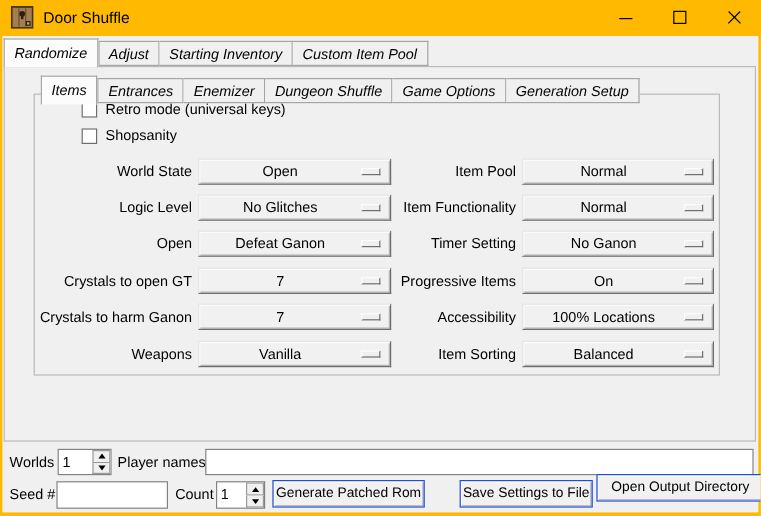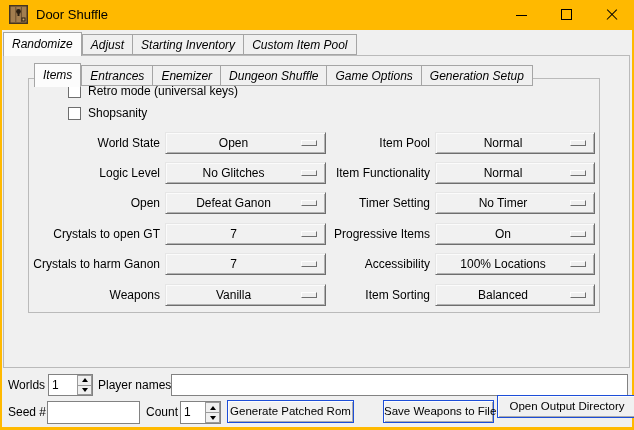--- a/index.html
+++ b/index.html
@@ -151,21 +151,21 @@
   </div>
 
   <div class="opt-row" style="top:192px">
     <div class="opt-label lbl-l">Open</div>
     <div class="opt-menu menu-l">
       <span class="opt-value">Defeat Ganon</span>
       <span class="menu-indicator"></span>
     </div>
     <div class="opt-label lbl-r">Timer Setting</div>
     <div class="opt-menu menu-r">
-      <span class="opt-value">No Timer</span>
+      <span class="opt-value">No Ganon</span>
       <span class="menu-indicator"></span>
     </div>
   </div>
 
   <div class="opt-row" style="top:223px">
     <div class="opt-label lbl-l">Crystals to open GT</div>
     <div class="opt-menu menu-l">
       <span class="opt-value">7</span>
       <span class="menu-indicator"></span>
     </div>
@@ -225,16 +225,16 @@
     <div class="spin-btns">
       <div class="spin-up">
           <span class="tri-up"></span>
         </div>
       <div class="spin-down">
           <span class="tri-down"></span>
         </div>
     </div>
   </div>
   <div class="btn" style="left:227px;top:400px;width:127px;height:23px">Generate Patched Rom</div>
-  <div class="btn" style="left:383px;top:400px;width:111px;height:23px">Save Weapons to File</div>
+  <div class="btn" style="left:383px;top:400px;width:111px;height:23px">Save Settings to File</div>
   <div class="btn" style="left:497px;top:395px;width:140px;height:23px">Open Output Directory</div>
 
 </div>
 
 </body></html>

